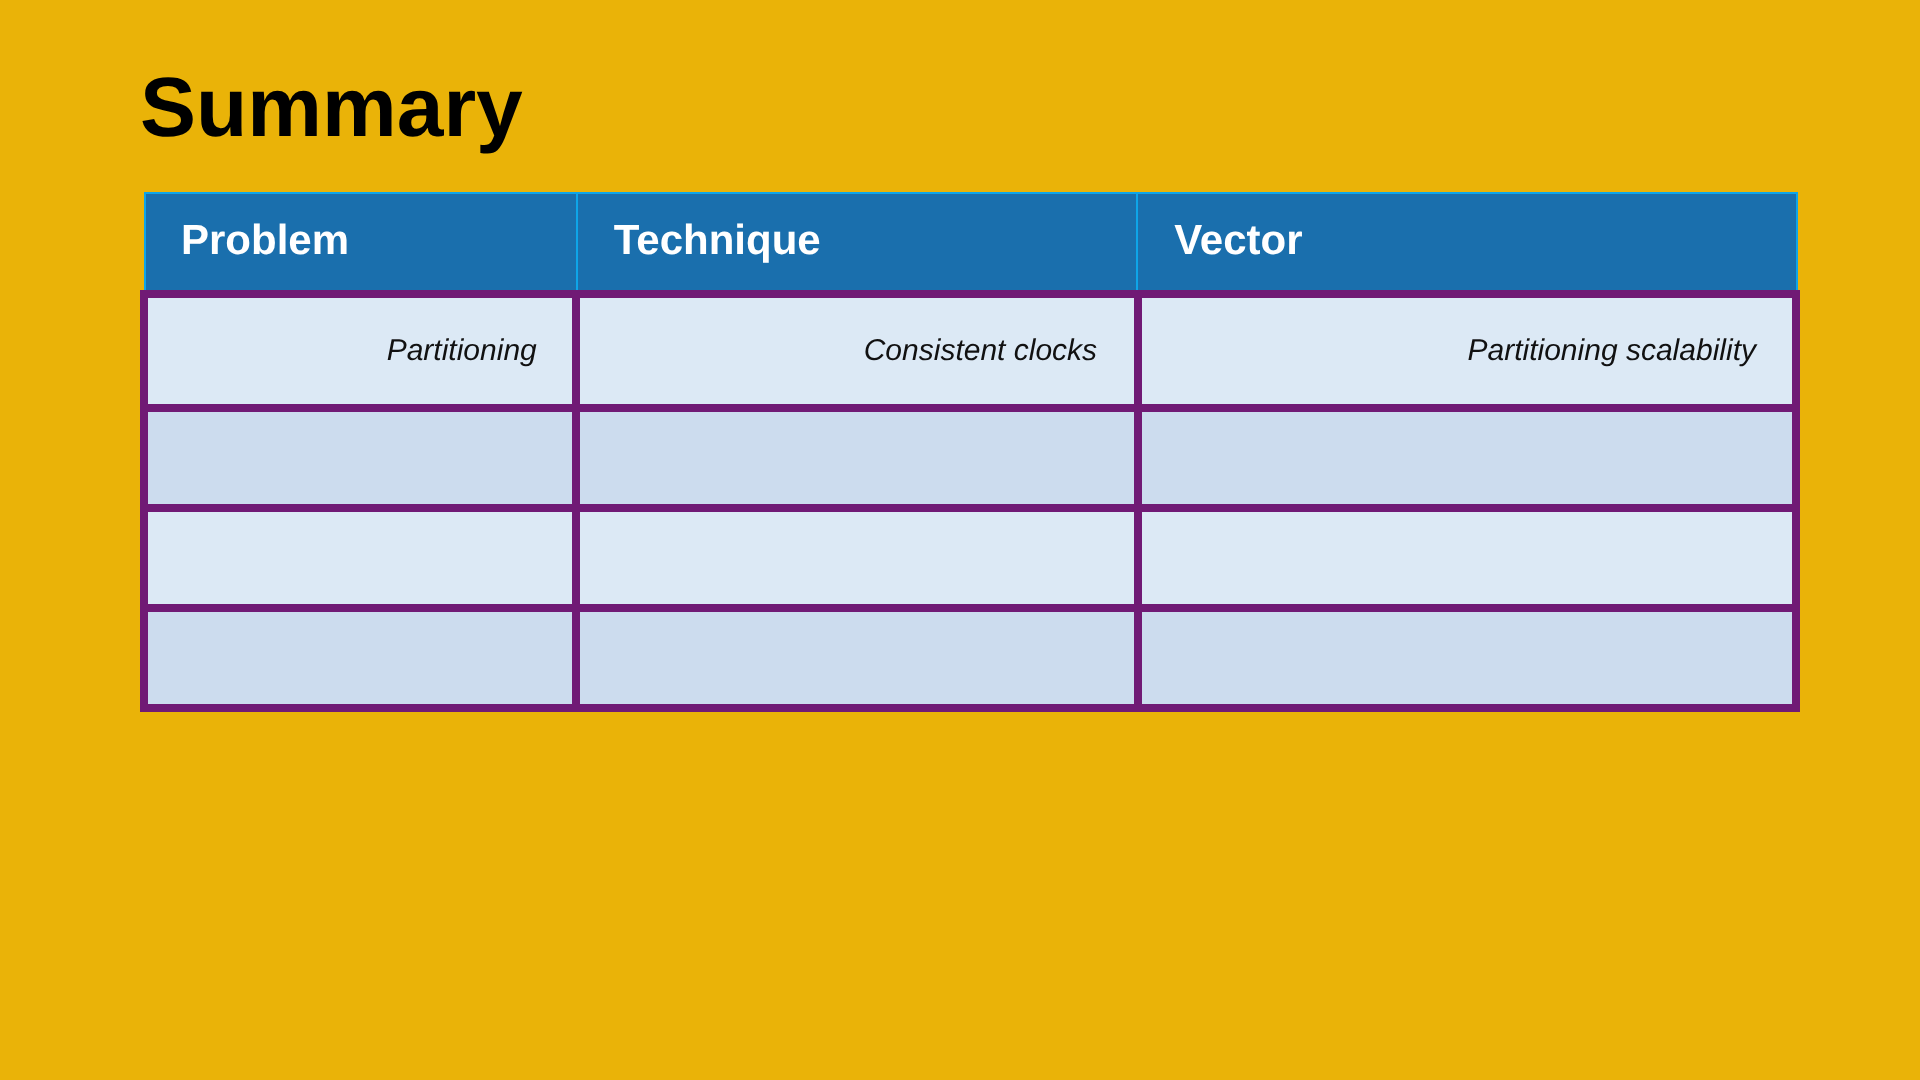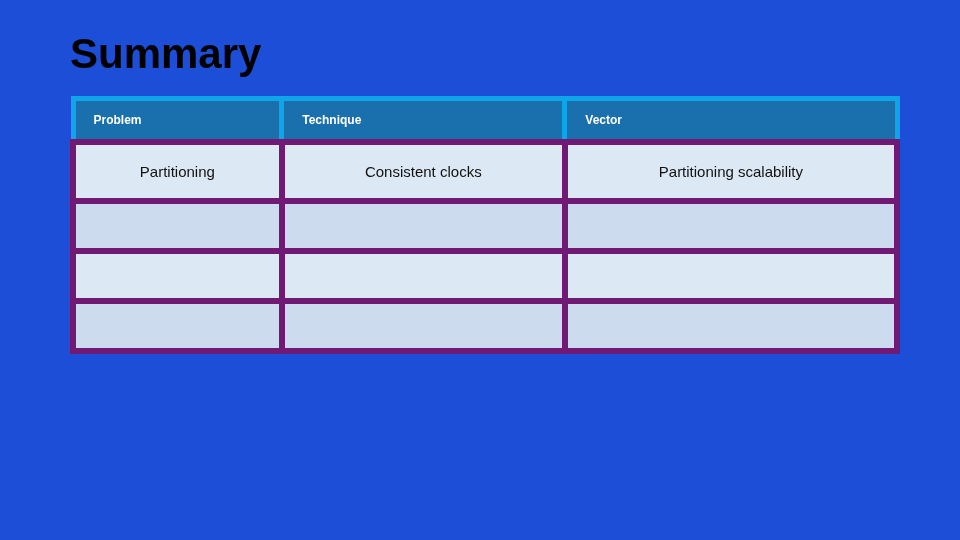--- a/index.html
+++ b/index.html
@@ -13,21 +13,21 @@
       font-family: Arial, sans-serif;
       width: 960px;
       height: 540px;
       overflow: hidden;
     }
 
     .page {
       width: 960px;
       height: 540px;
       padding: 30px 50px 30px 70px;
-      background: #1d4ed8;
+      background: #eab308;
       display: flex;
       flex-direction: column;
     }
 
     .page-title {
       font-size: 42px;
       font-weight: bold;
       color: #000000;
       margin-bottom: 18px;
     }
@@ -43,45 +43,46 @@
       border: 1px solid #b0c4d8;
     }
 
     thead tr {
       background-color: #1a6fad;
     }
 
     thead th {
       color: #ffffff;
       font-weight: bold;
-      font-size: 12px;
+      font-size: 21px;
       padding: 12px 18px;
       text-align: left;
-      border: 5px solid #0ea5e9;
+      border: 1px solid #0ea5e9;
     }
 
     tbody tr {
       background-color: #dce9f5;
     }
 
     tbody tr:nth-child(odd) {
       background-color: #dce9f5;
     }
 
     tbody tr:nth-child(even) {
       background-color: #ccdcee;
     }
 
     tbody td {
       color: #111111;
       font-size: 15px;
       padding: 18px 18px;
-      text-align: center;
-      border: 6px solid #701a75;
+      text-align: right;
+      border: 4px solid #701a75;
       vertical-align: top;
+      font-style: italic;
     }
 
     .empty-row td {
       height: 50px;
     }
   </style>
 </head>
 <body>
 
 <div class="page">

